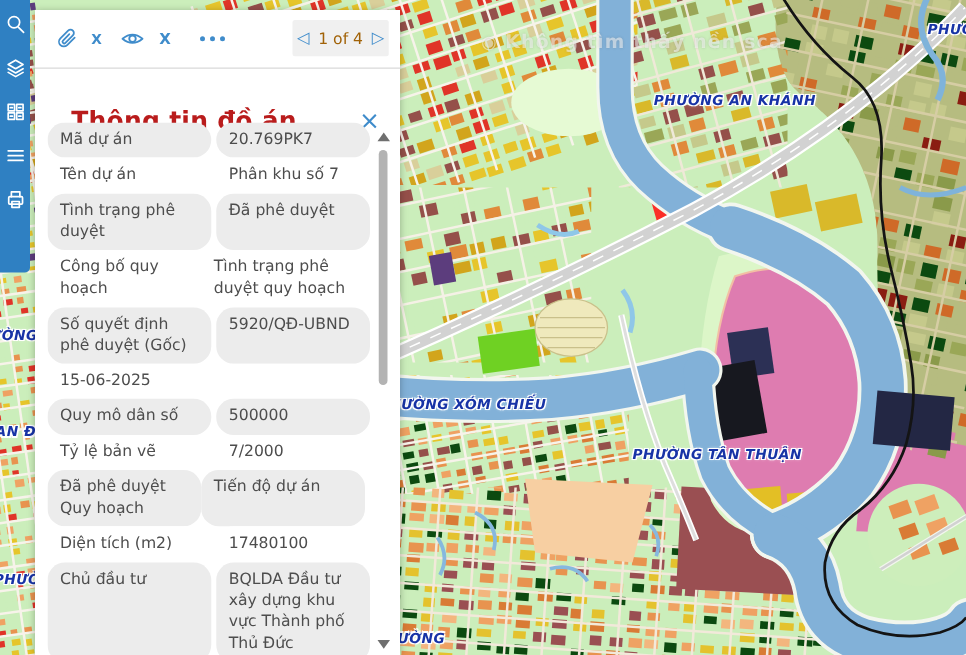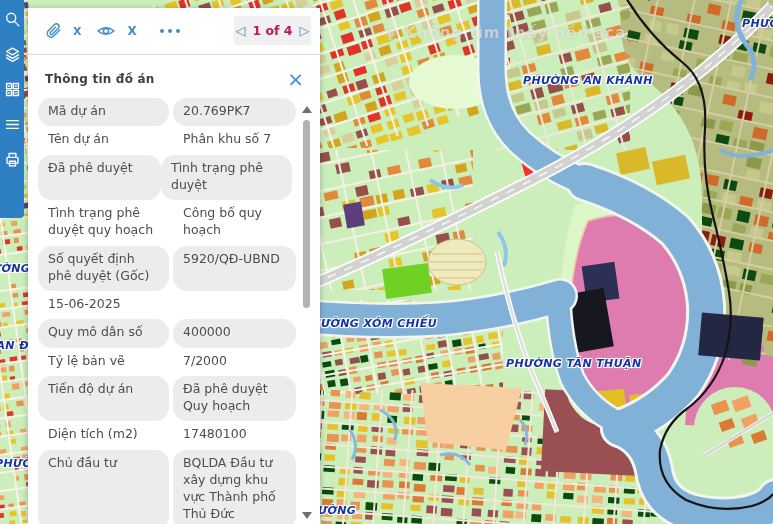--- a/index.html
+++ b/index.html
@@ -26,23 +26,23 @@
   #toolbar{position:relative;height:46px;display:flex;align-items:center;padding-left:17px;gap:15px;
     border-bottom:1px solid #d9d9d9;}
   #toolbar svg{stroke:#3f8ccb;fill:none;stroke-width:1.5;stroke-linecap:round;stroke-linejoin:round;}
   .tb-ic{cursor:pointer;display:flex;align-items:center;}
   .tb-x{color:#3f8ccb;font-weight:bold;font-size:12px;cursor:pointer;}
   .tb-dots{display:flex;gap:4px;cursor:pointer;margin-left:8px;}
   .tb-dots i{width:4px;height:4px;border-radius:50%;background:#3f8ccb;display:block;}
   #pager{position:absolute;right:9px;top:8px;width:77px;height:29px;background:#f0f0f0;
     border-radius:2px;display:flex;align-items:center;justify-content:center;gap:7px;}
   .pg-ch{color:#3f8ccb;font-size:13px;cursor:pointer;line-height:1;}
-  #pager .pg-lab{color:#be185d;font-weight:bold;font-size:12.5px;}
+  #pager .pg-lab{color:#a16207;font-weight:normal;font-size:12.5px;}
   #titlerow{display:flex;align-items:center;justify-content:space-between;padding:13px 16px 8px 13px;}
-  #titlerow h2{margin:4px;font-size:12px;color:#404040;letter-spacing:.2px;}
+  #titlerow h2{margin:16px;font-size:20px;color:#b91c1c;letter-spacing:.2px;}
   #close-x{color:#3f8ccb;font-size:20px;font-weight:400;cursor:pointer;line-height:16px;}
   #tablewrap{position:absolute;left:10px;right:24px;top:90px;bottom:0;overflow:hidden;}
   .trow{display:flex;margin-bottom:0;}
   .trow .cell{background:#fff;color:#4d4d4d;font-size:12.5px;line-height:1.38;padding:4px 8px 7px 10px;box-sizing:border-box;border-radius:14px;}
   .trow .lab{width:131px;flex:0 0 131px;margin-right:4px;}
   .trow .val{flex:1;}
   .trow.odd .cell{background:#ececec;}
   
   #vscroll{position:absolute;right:7px;top:96px;bottom:3px;width:12px;z-index:6;}
   .sc-up,.sc-dn{position:absolute;left:1px;width:0;height:0;border-left:5px solid transparent;
@@ -2394,45 +2394,45 @@
     <div id="tablewrap">
         <div class="trow odd">
           <div class="cell lab">Mã dự án</div>
           <div class="cell val">20.769PK7</div>
         </div>
         <div class="trow even">
           <div class="cell lab">Tên dự án</div>
           <div class="cell val">Phân khu số 7</div>
         </div>
         <div class="trow odd">
+          <div class="cell lab">Tình trạng phê duyệt</div>
           <div class="cell val">Đã phê duyệt</div>
-          <div class="cell lab">Tình trạng phê duyệt</div>
         </div>
         <div class="trow even">
+          <div class="cell val">Công bố quy hoạch</div>
           <div class="cell lab">Tình trạng phê duyệt quy hoạch</div>
-          <div class="cell val">Công bố quy hoạch</div>
         </div>
         <div class="trow odd">
           <div class="cell lab">Số quyết định phê duyệt (Gốc)</div>
           <div class="cell val">5920/QĐ-UBND</div>
         </div>
         <div class="trow even">
           <div class="cell val">15-06-2025</div>
         </div>
         <div class="trow odd">
           <div class="cell lab">Quy mô dân số</div>
-          <div class="cell val">400000</div>
+          <div class="cell val">500000</div>
         </div>
         <div class="trow even">
           <div class="cell lab">Tỷ lệ bản vẽ</div>
           <div class="cell val">7/2000</div>
         </div>
         <div class="trow odd">
+          <div class="cell val">Đã phê duyệt Quy hoạch</div>
           <div class="cell lab">Tiến độ dự án</div>
-          <div class="cell val">Đã phê duyệt Quy hoạch</div>
         </div>
         <div class="trow even">
           <div class="cell lab">Diện tích (m2)</div>
           <div class="cell val">17480100</div>
         </div>
         <div class="trow odd">
           <div class="cell lab">Chủ đầu tư</div>
           <div class="cell val">BQLDA Đầu tư xây dựng khu vực Thành phố Thủ Đức</div>
         </div>
       </div>

